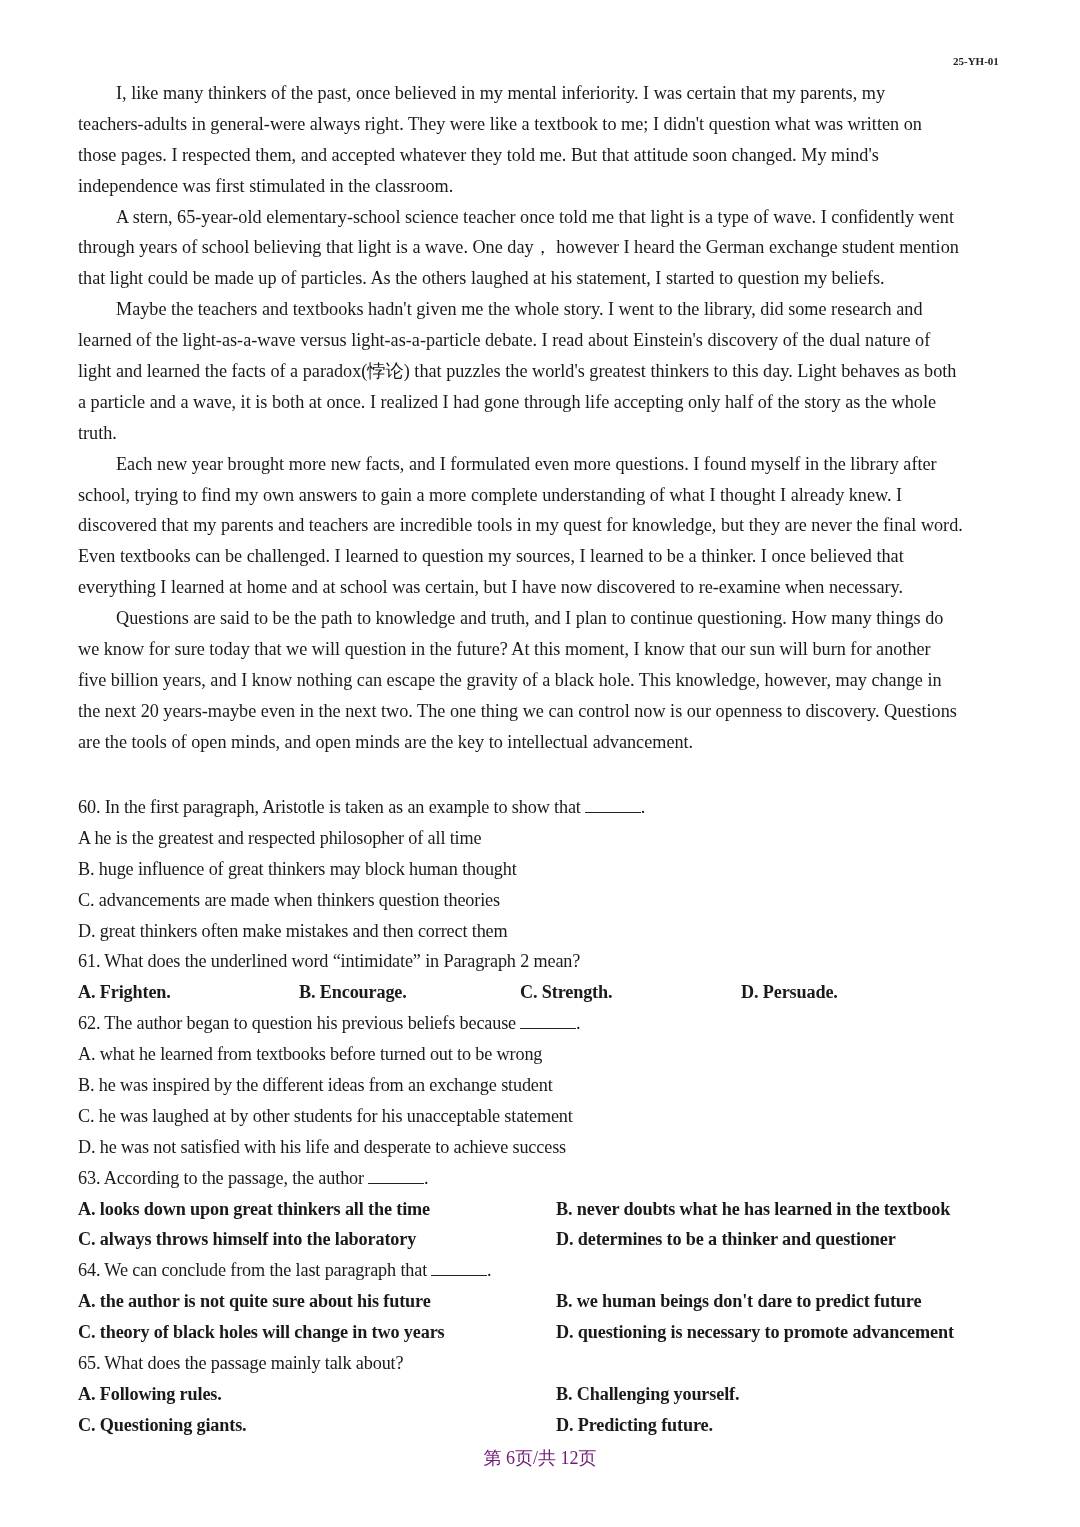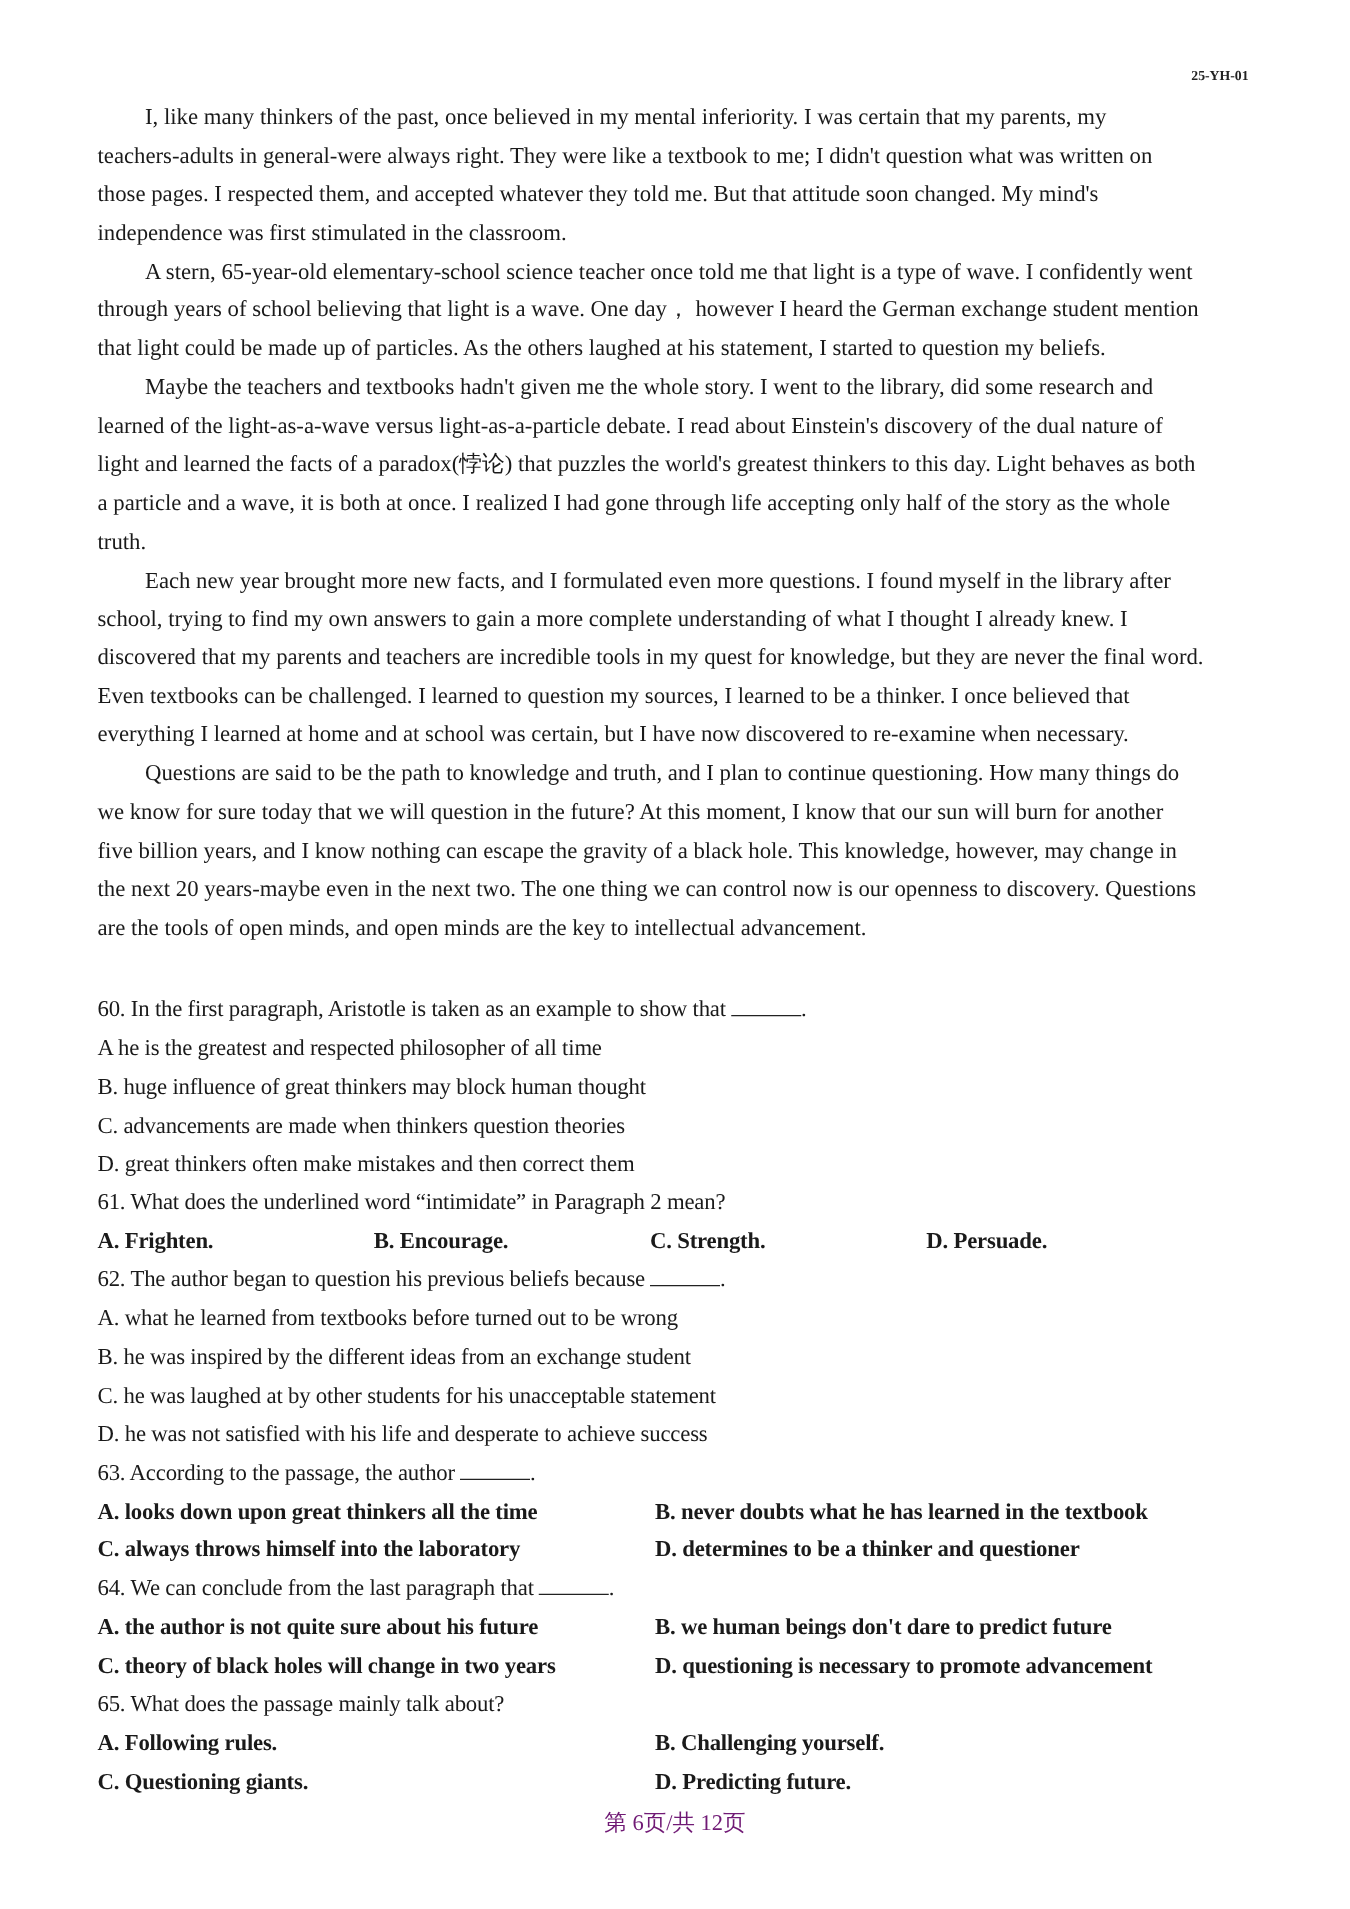--- a/index.html
+++ b/index.html
@@ -10,21 +10,21 @@
   .line { font-size: 18.2px; line-height: 30.9px; height: 30.9px; white-space: nowrap; }
   .indent { padding-left: 38px; }
   .questions { position: absolute; top: 756px; left: 78px; width: 940px; margin-top: 36px; }
   .q-line { font-size: 18.2px; line-height: 30.9px; height: 30.9px; white-space: nowrap;
             position: relative; letter-spacing: -0.15px; }
   .opt { position: absolute; top: 0; font-weight: bold; }
   .c0 { left: 0; }
   .c1-4 { left: 221px; }
   .c2-4 { left: 442px; }
   .c3-4 { left: 663px; }
-  .c1-2 { left: 446px; }
+  .c1-2 { left: 478px; }
   .blank { display: inline-block; width: 56px; border-bottom: 1px solid #222; height: 16px; vertical-align: baseline; margin-left: 4px; }
   .footer { position: absolute; top: 1446px; left: 0; width: 1080px; text-align: center; font-size: 18px; color: #701a75; }
 </style>
 </head>
 <body>
 
 <div class="header-code">25-YH-01</div>
 
 <div class="passage">
   <div class="line indent">I, like many thinkers of the past, once believed in my mental inferiority. I was certain that my parents, my</div>

